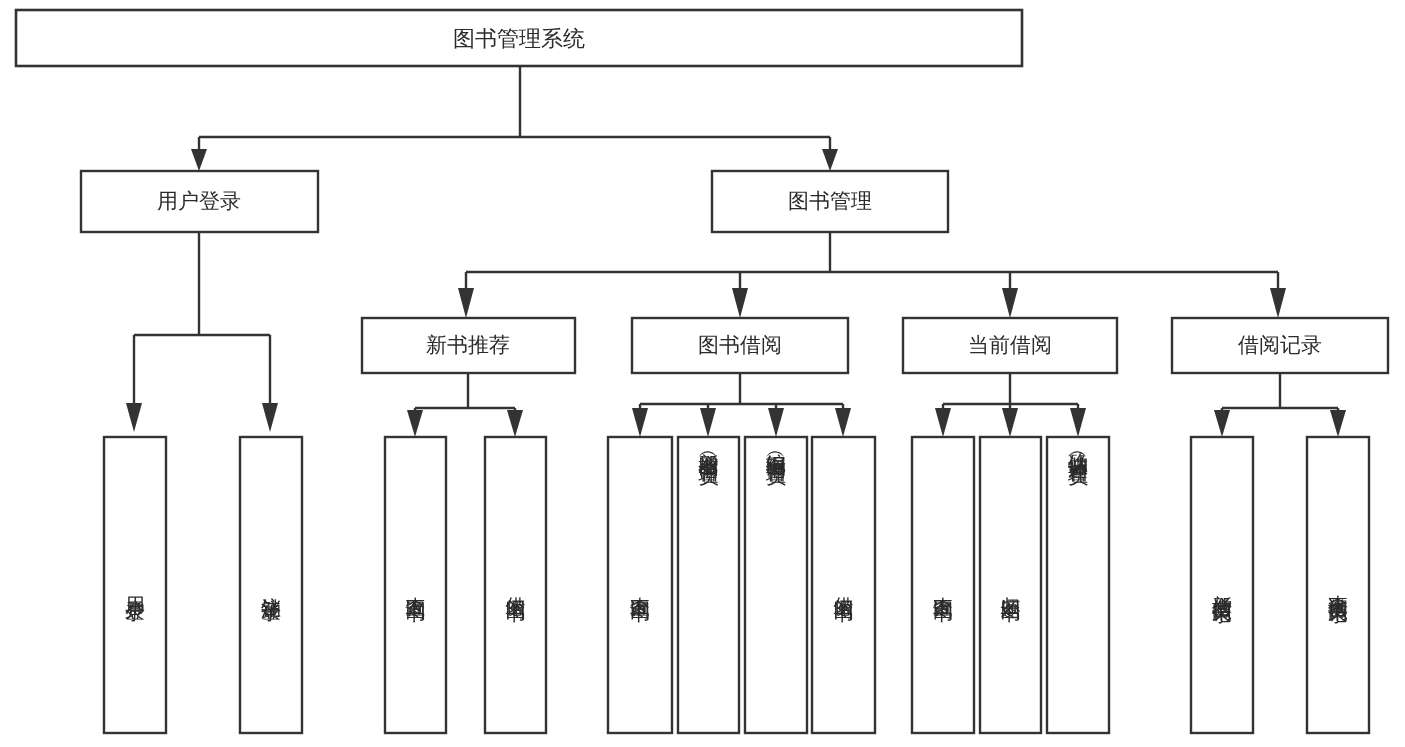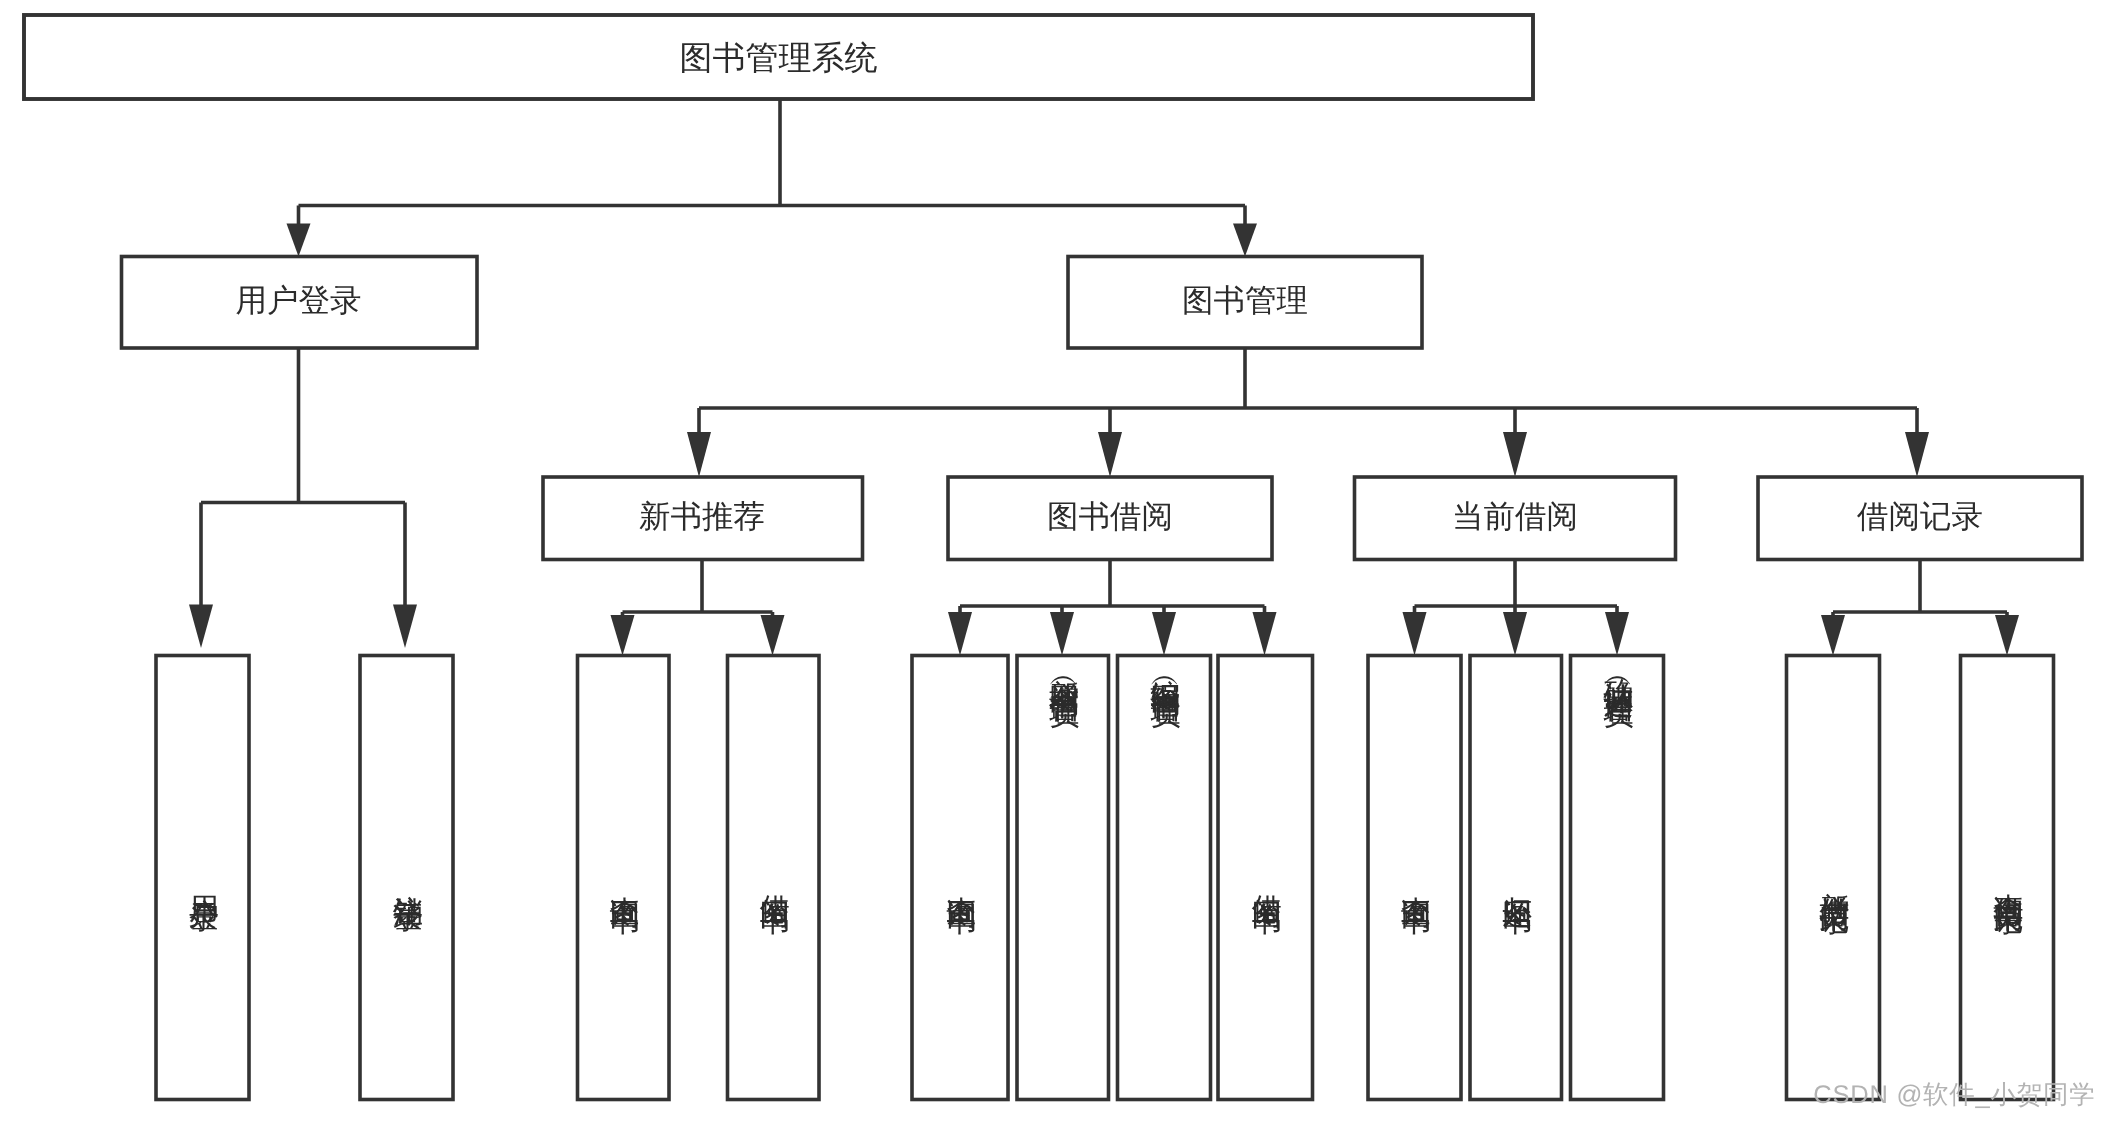--- a/index.html
+++ b/index.html
@@ -256,15 +256,14 @@
     <span class="leaf-label">确认归还（管理员）</span>
   </div>
 
   <div class="leaf-label-wrap" style="left:1191px; top:437px; width:62px; height:296px;">
     <span class="leaf-label">新增借阅记录</span>
   </div>
   <div class="leaf-label-wrap" style="left:1307px; top:437px; width:62px; height:296px;">
     <span class="leaf-label">查询借阅记录</span>
   </div>
 
-  <div class="watermark">CSDN @软件_小贺同学</div>
 
 </div>
 
 </body></html>

